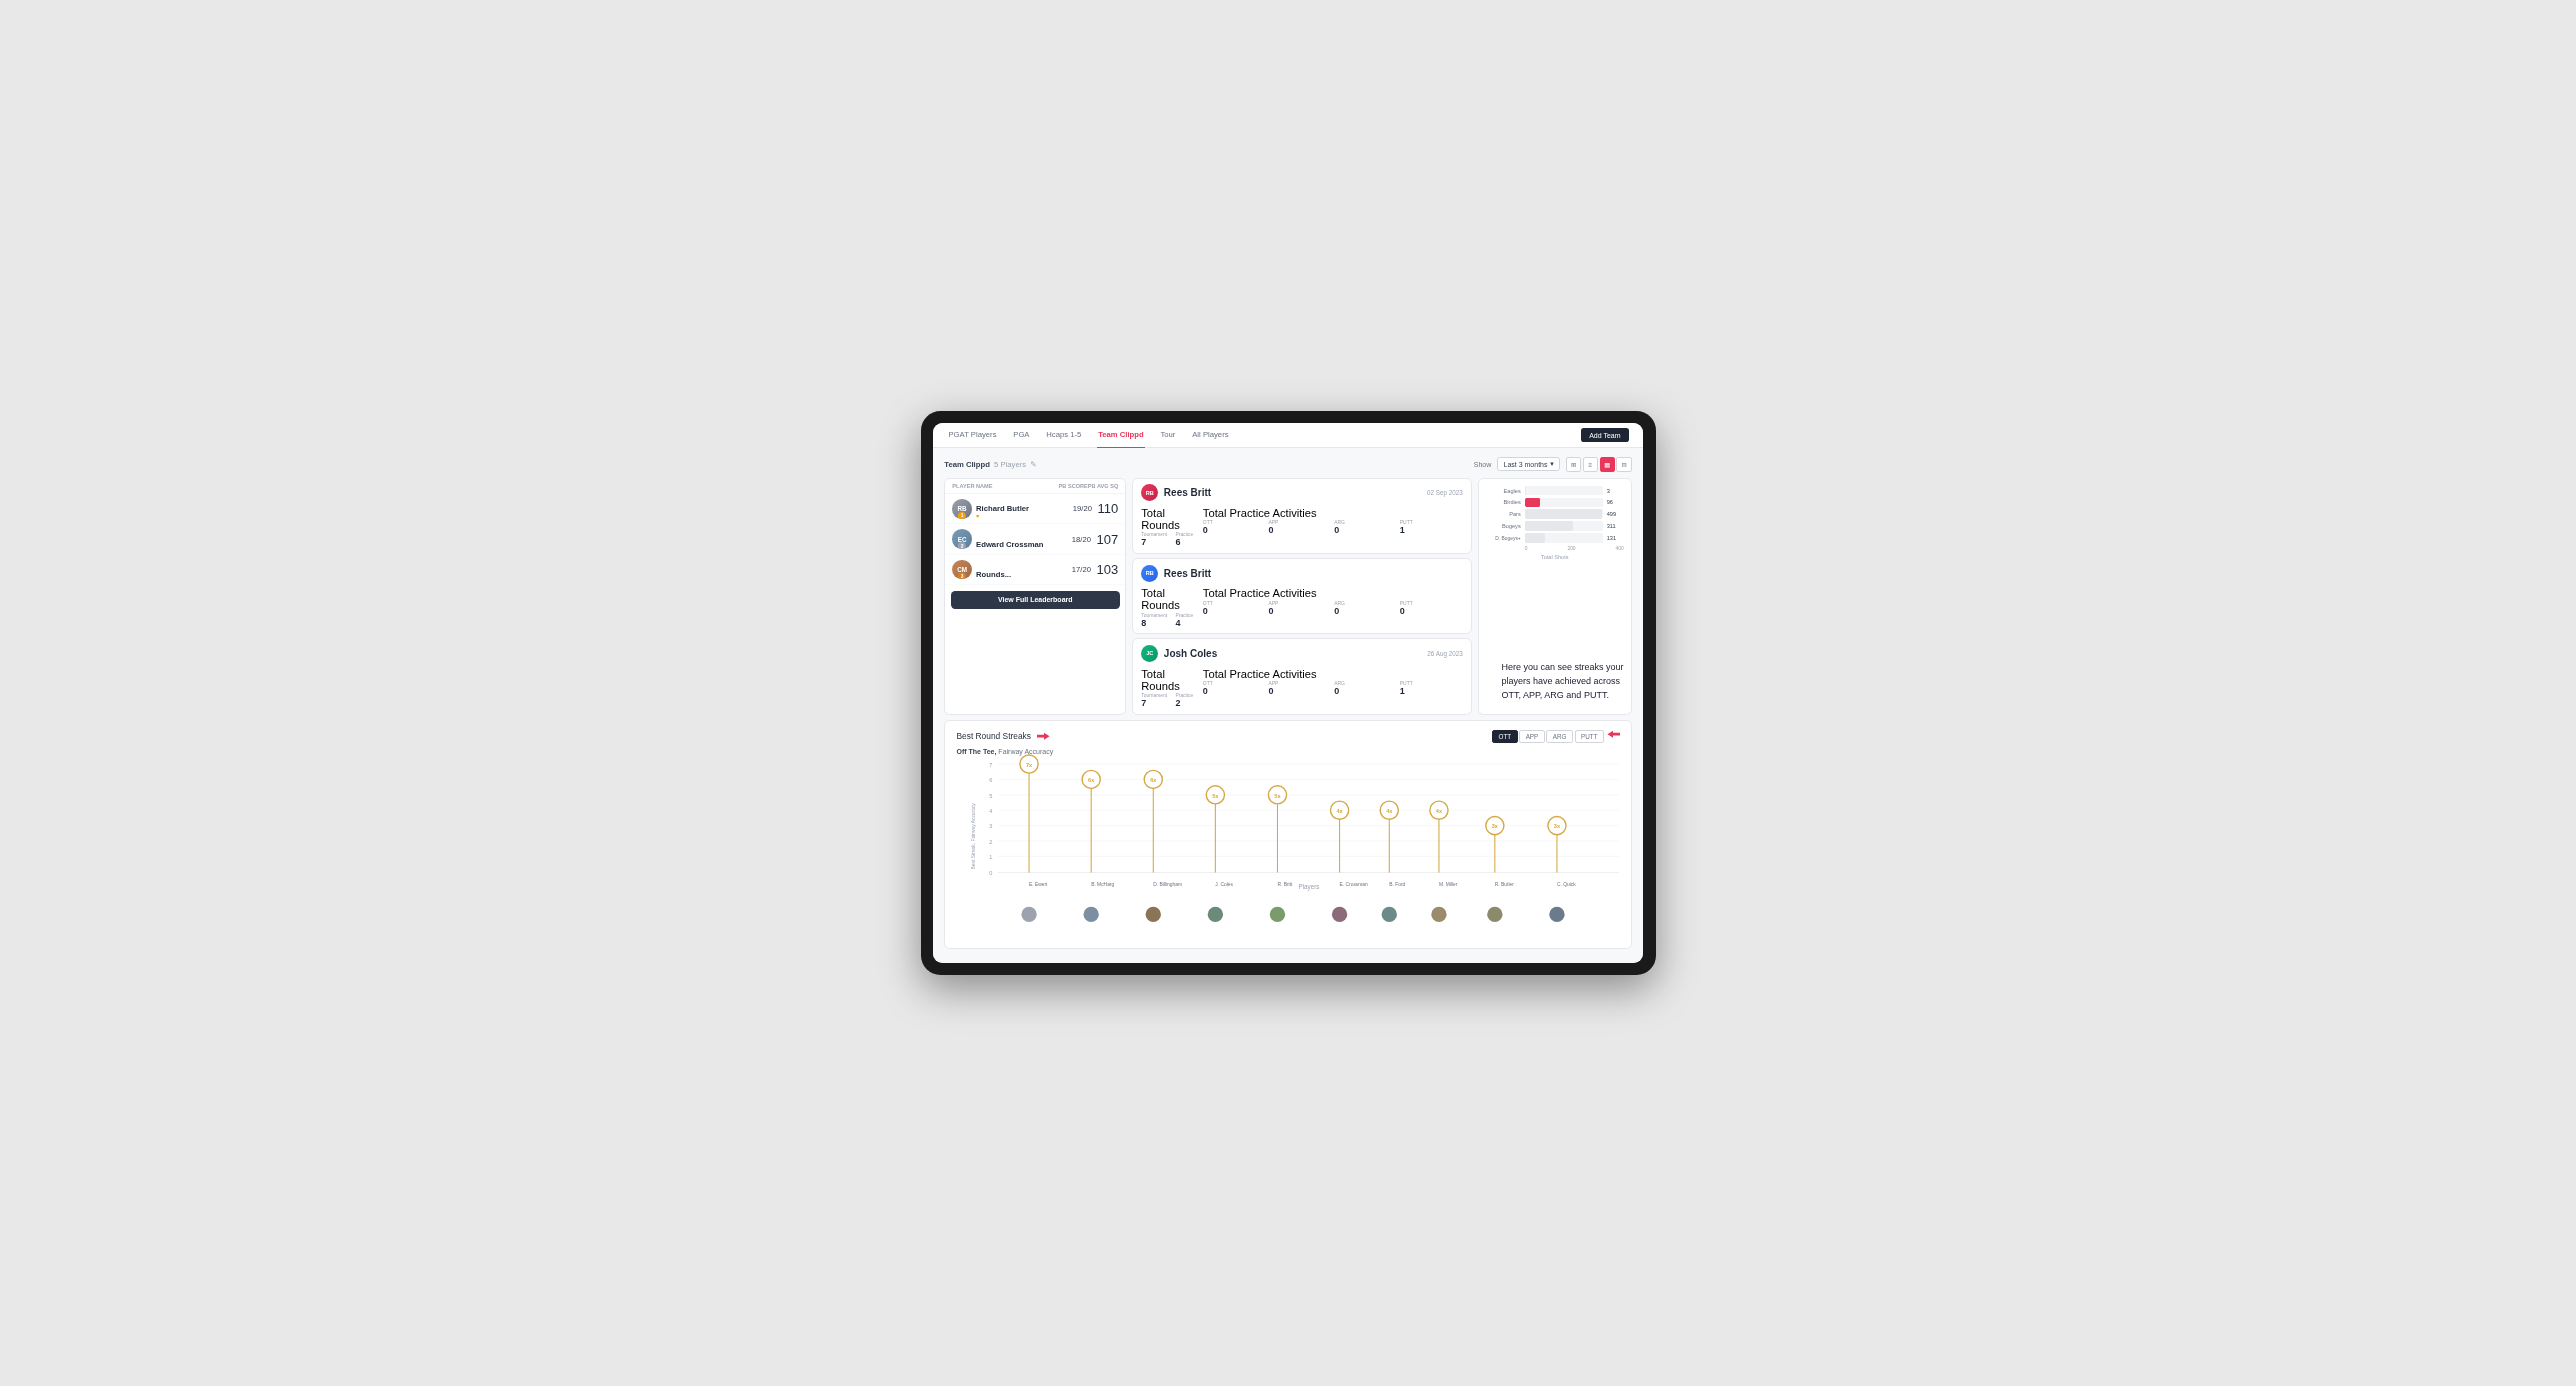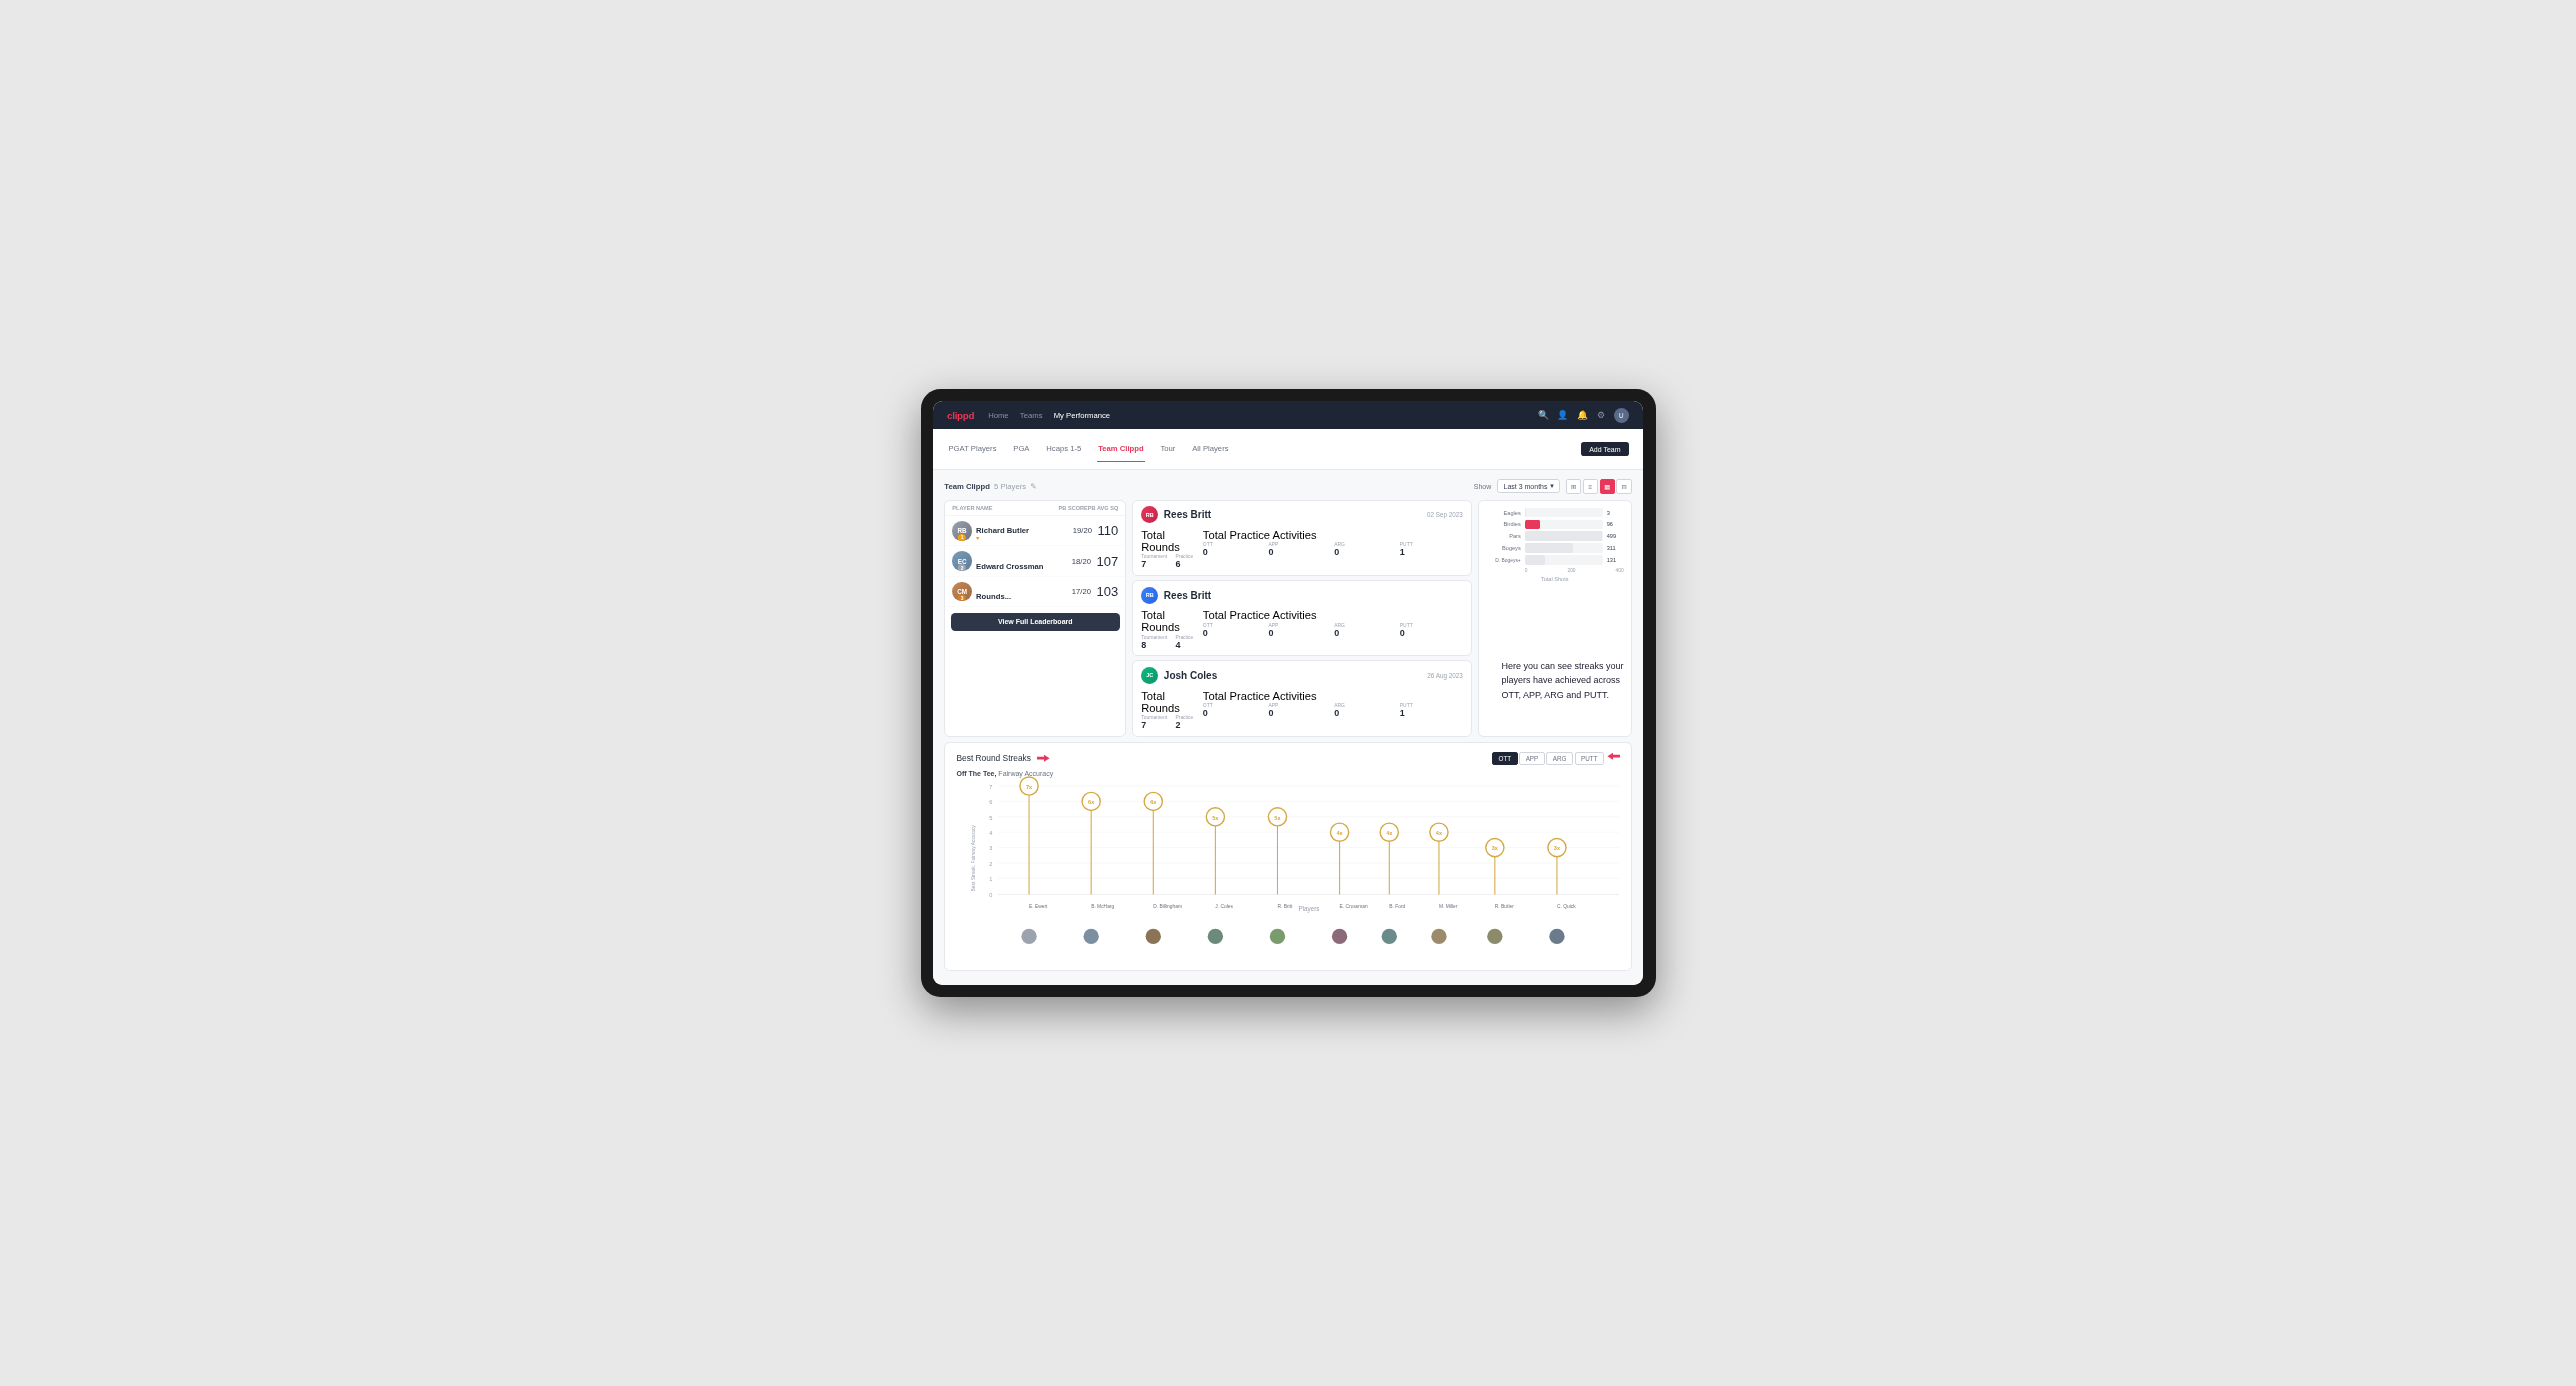--- a/index.html
+++ b/index.html
@@ -79,21 +79,21 @@
       font-size: 6.3px;
     }
 
     
     .sub-nav {
       background: #fff;
       border-bottom: 0.7px solid #e5e7eb;
       display: flex;
       align-items: center;
       padding: 0 14px;
-      height: 41px;
+      height: 25px;
       gap: 14px;
     }
     .sub-nav-link {
       font-size: 7.7px;
       color: #6b7280;
       cursor: pointer;
       padding: 0 1.4px;
       height: 25px;
       display: flex;
       align-items: center;
@@ -467,35 +467,20 @@
       color: #1a1a2e;
     }
   </style>
 </head>
 <body>
 
 <div class="page-wrapper">
   <div class="tablet-outer">
     <div class="tablet-screen">
 
-      <nav class="top-nav">
-        <span class="logo">clippd</span>
-        <div class="nav-links">
-          <span class="nav-link">Home</span>
-          <span class="nav-link">Teams</span>
-          <span class="nav-link active">My Performance</span>
-        </div>
-        <div class="nav-icons">
-          <span class="nav-icon">🔍</span>
-          <span class="nav-icon">👤</span>
-          <span class="nav-icon">🔔</span>
-          <span class="nav-icon">⚙</span>
-          <div class="avatar-nav">U</div>
-        </div>
-      </nav>
 
       <nav class="sub-nav">
         <span class="sub-nav-link">PGAT Players</span>
         <span class="sub-nav-link">PGA</span>
         <span class="sub-nav-link">Hcaps 1-5</span>
         <span class="sub-nav-link active">Team Clippd</span>
         <span class="sub-nav-link">Tour</span>
         <span class="sub-nav-link">All Players</span>
         <button class="add-team-btn">Add Team</button>
       </nav>

